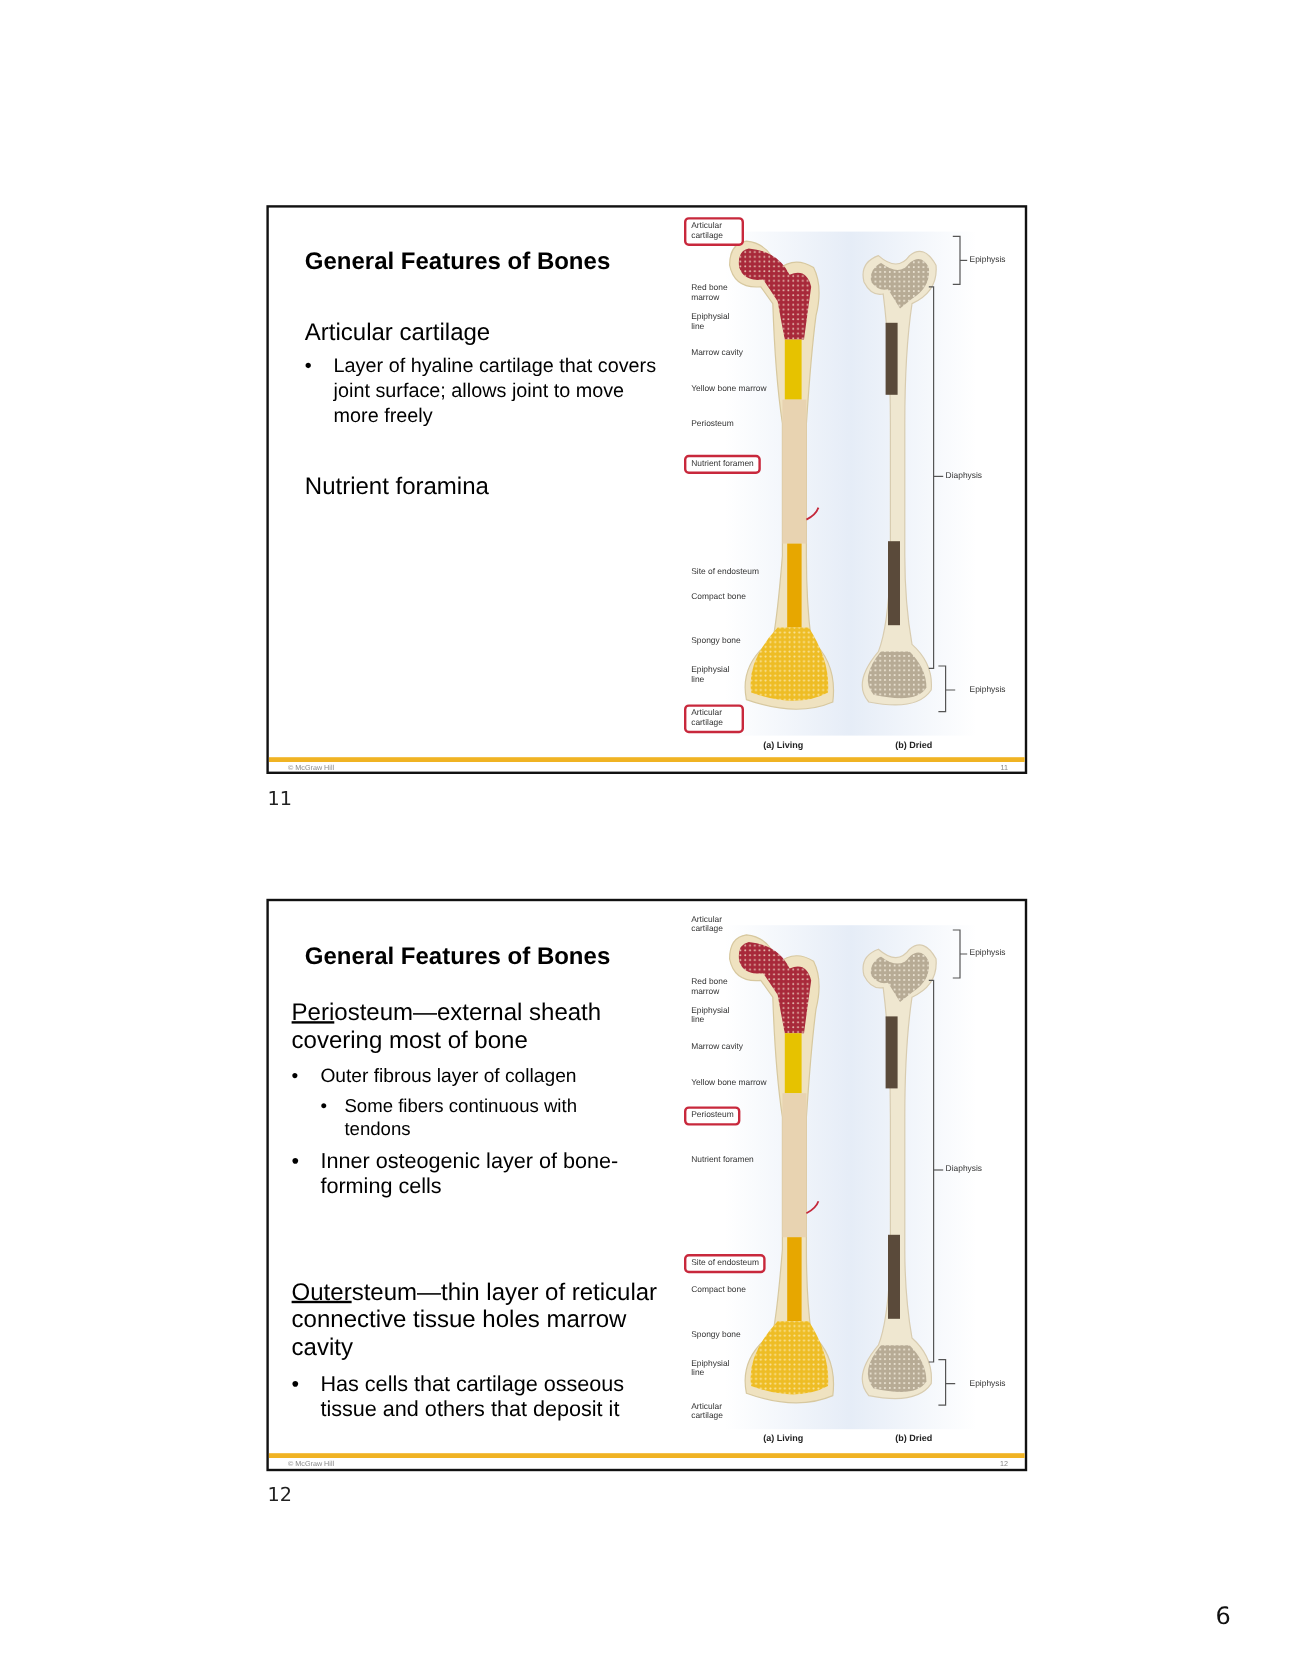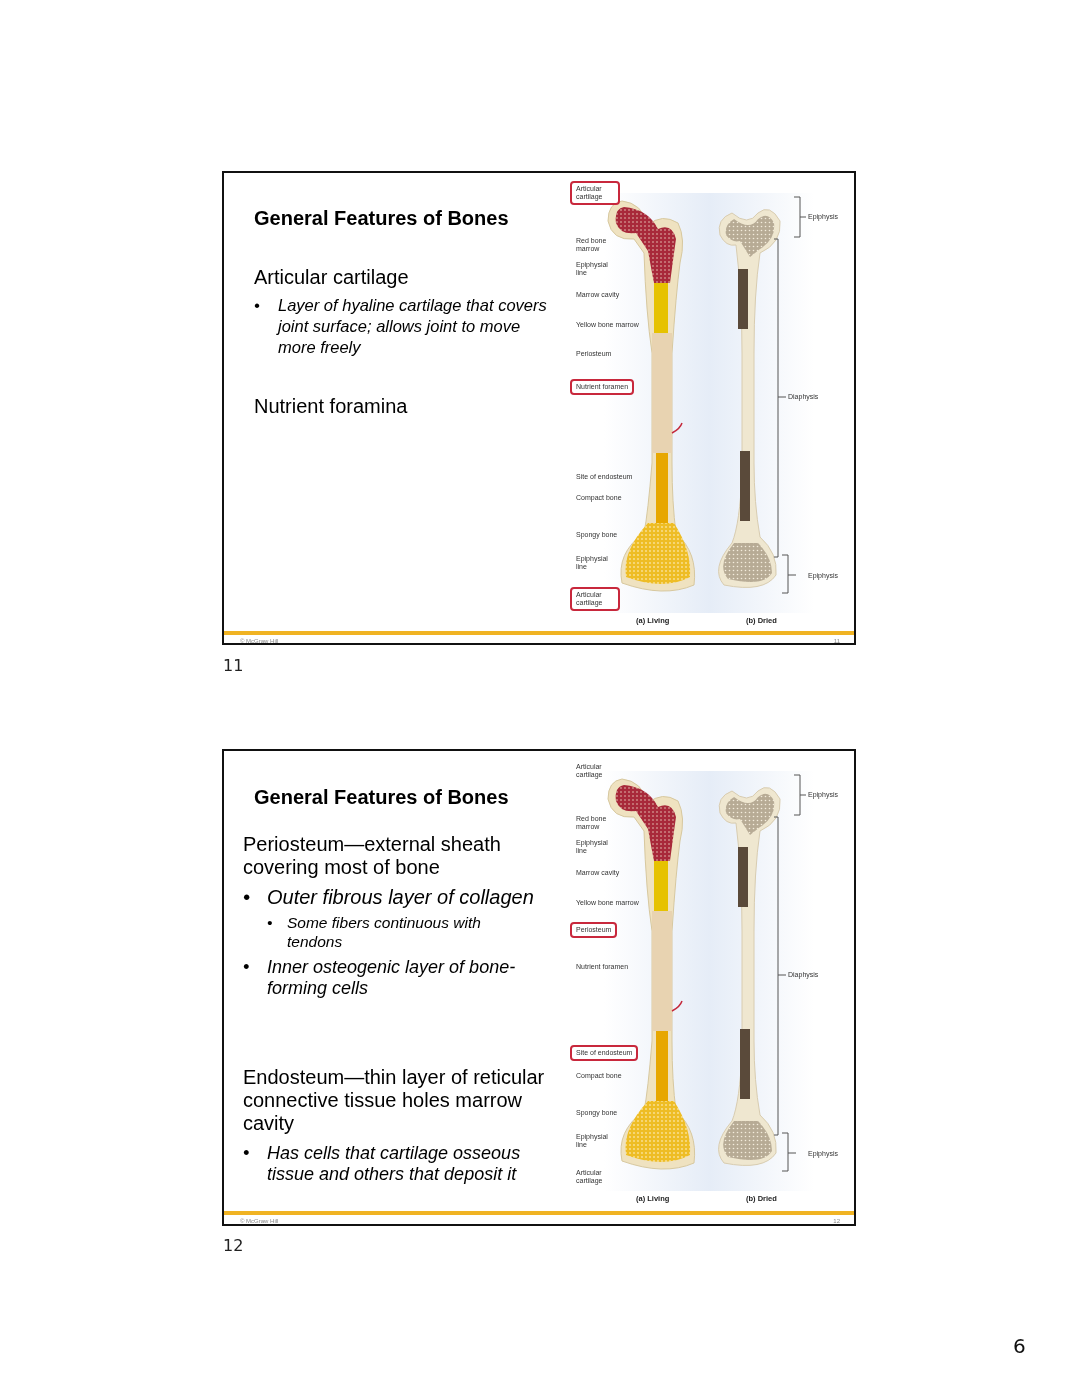--- a/index.html
+++ b/index.html
@@ -12,24 +12,24 @@
     border: 2px solid #111; box-sizing: border-box; background: #fff; overflow: hidden;
   }
   .slide-num-below {
     position: absolute; left: 223px; font-size: 16px; color: #222;
     font-family: "DejaVu Sans", sans-serif;
   }
   .title {
     position: absolute; left: 30px; font-weight: bold; font-size: 20px; color: #000;
   }
   .heading { position: absolute; font-size: 20px; line-height: 23px; }
-  .bullet { position: absolute; font-size: 16.5px; line-height: 21px; padding-left: 24px; font-style: italic; }
+  .bullet { position: absolute; font-size: 16.5px; line-height: 21px; padding-left: 24px; }
   .bullet::before { content: "•"; position: absolute; left: 0; top: 0; }
   .sub { font-size: 15.5px; line-height: 19px; padding-left: 20px; }
-  .u { }
+  .u { text-decoration: underline; }
   .gold-bar { position: absolute; left: 0; right: 0; height: 4px; background: #f0b323; }
   .footer-copy { position: absolute; left: 16px; font-size: 6px; color: #888; }
   .footer-num { position: absolute; right: 14px; font-size: 6px; color: #888; }
   .figure { position: absolute; left: 340px; top: 0; width: 292px; height: 460px; }
   .lbl { position: absolute; font-size: 7px; line-height: 8px; color: #333; white-space: nowrap; }
   .lbl.box { border: 2px solid #c8283c; border-radius: 4px; padding: 2px 4px; background: #fff; }
   .cap { position: absolute; font-size: 7.5px; font-weight: bold; color: #222; }
   .page-num {
     position: absolute; left: 1013px; top: 1334px; font-size: 20px; color: #111;
     font-family: "DejaVu Sans", sans-serif;
@@ -115,26 +115,26 @@
   <div class="footer-num" style="top:465px;">11</div>
 </div>
 <div class="slide-num-below" style="top:656px;">11</div>
 
 <div class="slide" style="top:749px; height:477px;">
   <div class="title" style="top:35px;">General Features of Bones</div>
 
   <div class="heading" style="left:19px; top:82px; width:300px;">
     <span class="u">Peri</span><span>osteum—external sheath covering most of bone</span>
   </div>
-  <div class="bullet" style="left:19px; top:136px; font-size:20px;">Outer fibrous layer of collagen</div>
+  <div class="bullet" style="left:19px; top:136px; font-size:16px;">Outer fibrous layer of collagen</div>
   <div class="bullet sub" style="left:43px; top:162px; width:240px;">Some fibers continuous with tendons</div>
   <div class="bullet" style="left:19px; top:206px; width:290px; font-size:18px;">Inner osteogenic layer of bone-forming cells</div>
 
   <div class="heading" style="left:19px; top:315px; width:330px;">
-    <span class="u">Endo</span><span>steum—thin layer of reticular connective tissue holes marrow cavity</span>
+    <span class="u">Outer</span><span>steum—thin layer of reticular connective tissue holes marrow cavity</span>
   </div>
   <div class="bullet" style="left:19px; top:392px; width:300px; font-size:18px;">Has cells that cartilage osseous tissue and others that deposit it</div>
 
   <div class="figure">
     <svg width="292" height="460" viewBox="0 0 292 460">
       <defs>
         <linearGradient id="bg2" x1="0" x2="1">
           <stop offset="0" stop-color="#ffffff"></stop>
             <stop offset="0.5" stop-color="#dfe8f5"></stop>
             <stop offset="1" stop-color="#ffffff"></stop>

